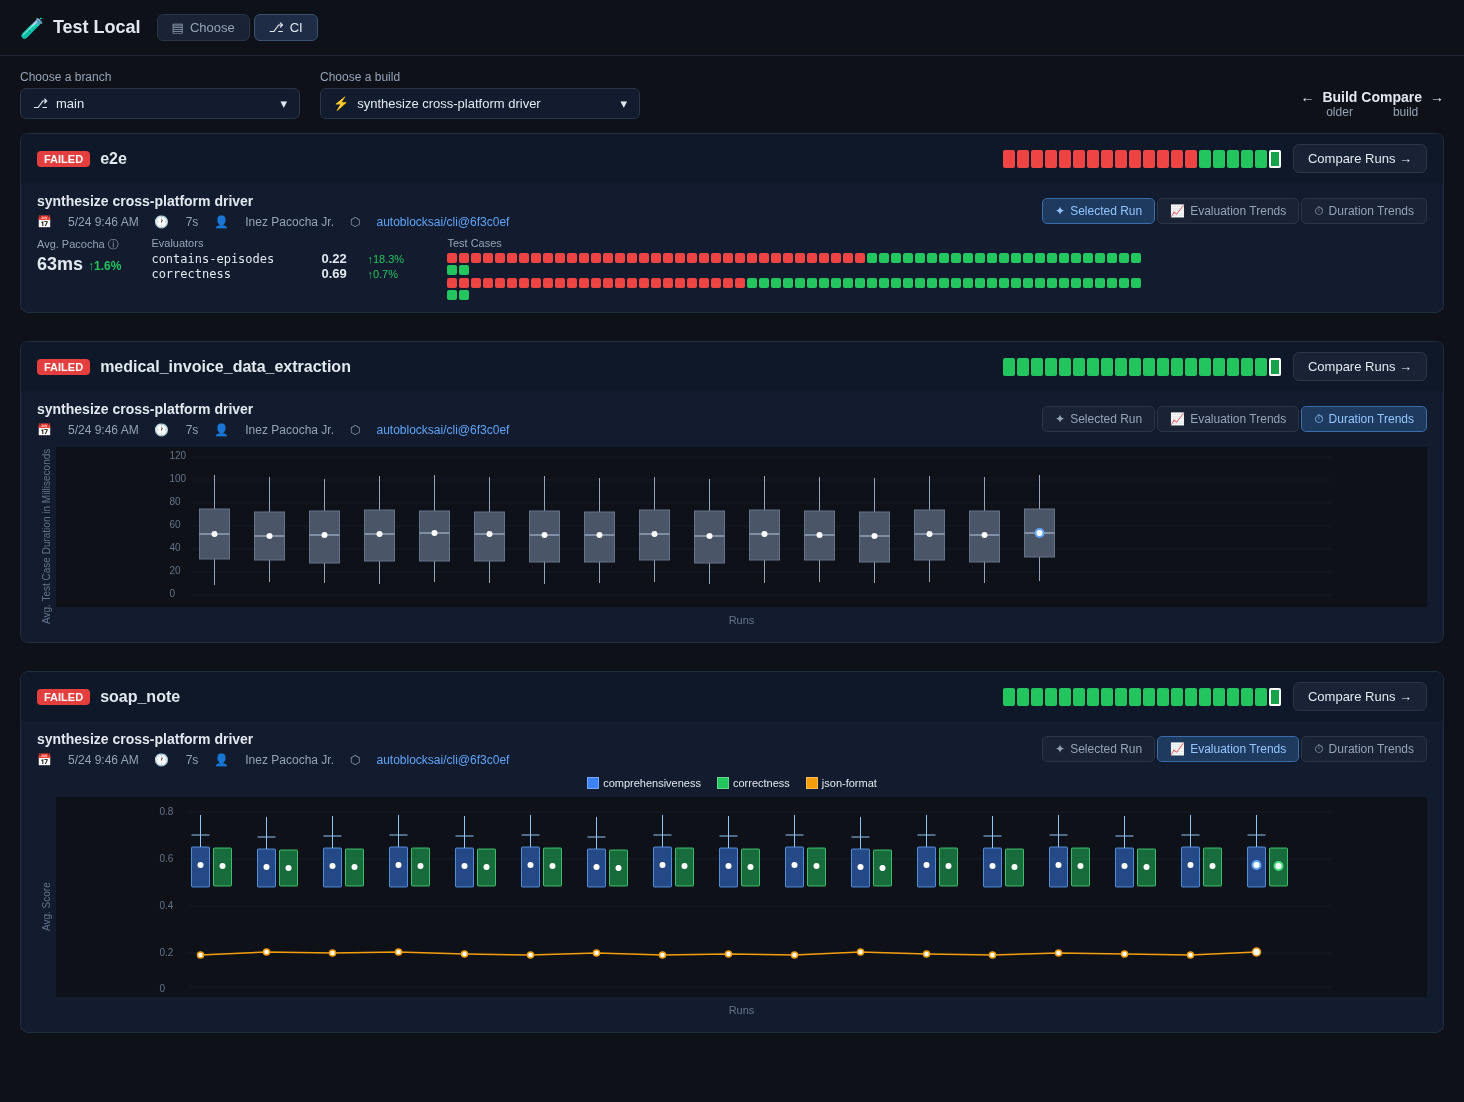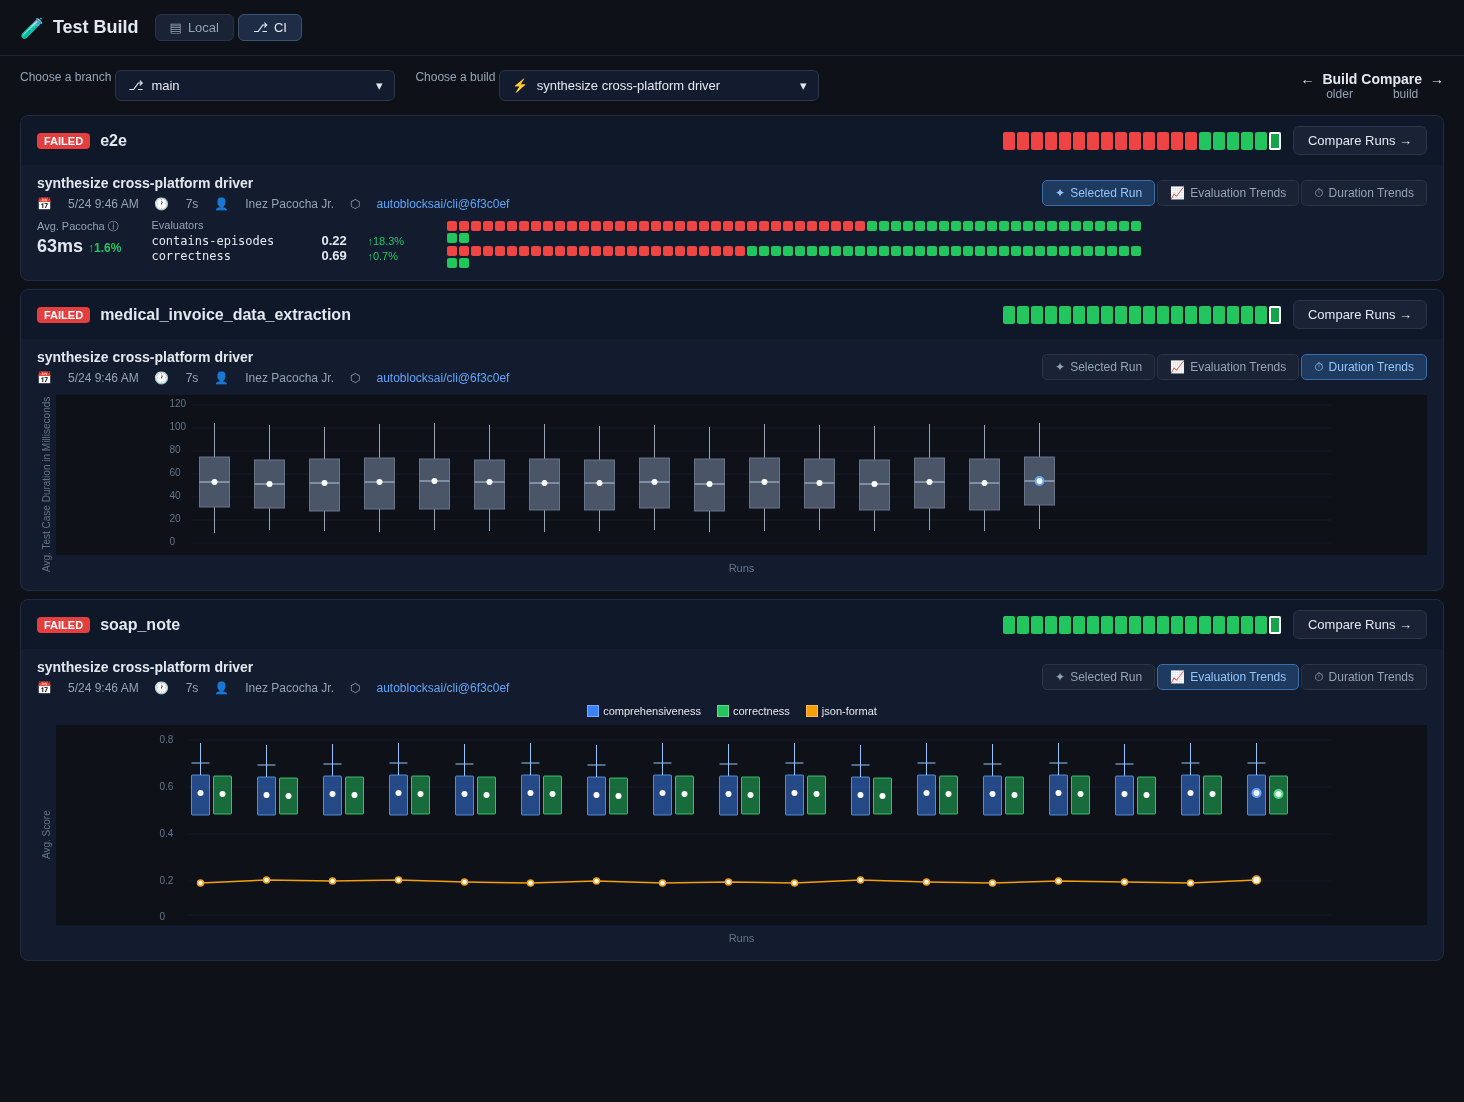--- a/index.html
+++ b/index.html
@@ -48,21 +48,21 @@
       border-color: #3b5270;
     }
     .toolbar {
       padding: 14px 20px;
       display: flex;
       align-items: flex-end;
       gap: 20px;
     }
     .select-group {
       display: flex;
-      flex-direction: row;
+      flex-direction: column;
       gap: 4px;
     }
     .select-label {
       font-size: 12px;
       color: #94a3b8;
     }
     .select-box {
       background: #131b2e;
       border: 1px solid #2a3548;
       color: #e2e8f0;
@@ -88,21 +88,21 @@
       align-items: center;
       gap: 8px;
     }
     .build-history-nav {
       font-size: 12px;
       color: #94a3b8;
       display: flex;
       gap: 40px;
     }
     .suite-card {
-      margin: 0 20px 8px 20px;
+      margin: 0 20px 28px 20px;
       background: #131b2e;
       border-radius: 8px;
       border: 1px solid #1e2d40;
       overflow: hidden;
     }
     .suite-header {
       background: #0f1828;
       padding: 10px 16px;
       display: flex;
       align-items: center;
@@ -235,26 +235,26 @@
       justify-content: space-between;
       padding: 10px 16px 0;
     }
   </style>
 </head>
 <body>
 
 <div class="header">
   <div class="header-title">
     <span style="font-size:20px;">🧪</span>
-    <span>Test Build</span>
+    <span>Test Local</span>
   </div>
   <div class="header-tabs">
     <button class="tab-btn">
       <span>▤</span>
-      <span>Local</span>
+      <span>Choose</span>
     </button>
     <button class="tab-btn active">
       <span>⎇</span>
       <span>CI</span>
     </button>
   </div>
 </div>
 
 <div class="toolbar">
   <div class="select-group">
@@ -366,20 +366,21 @@
           <span class="score-change">↑18.3%</span>
         </div>
         <div class="evaluator-row">
           <span class="evaluator-name">correctness</span>
           <span class="score-val">0.69</span>
           <span class="score-change">↑0.7%</span>
         </div>
       </div>
     </div>
     <div class="stat-block">
+      <span class="stat-label">Test Cases</span>
       <div id="dots-e2e" style="display:flex;flex-direction:column;gap:3px;margin-top:2px;">
           <div style="display: flex; flex-wrap: wrap; gap: 2px; max-width: 700px;">
             <div class="dot" style="background: rgb(239, 68, 68);"></div>
             <div class="dot" style="background: rgb(239, 68, 68);"></div>
             <div class="dot" style="background: rgb(239, 68, 68);"></div>
             <div class="dot" style="background: rgb(239, 68, 68);"></div>
             <div class="dot" style="background: rgb(239, 68, 68);"></div>
             <div class="dot" style="background: rgb(239, 68, 68);"></div>
             <div class="dot" style="background: rgb(239, 68, 68);"></div>
             <div class="dot" style="background: rgb(239, 68, 68);"></div>

